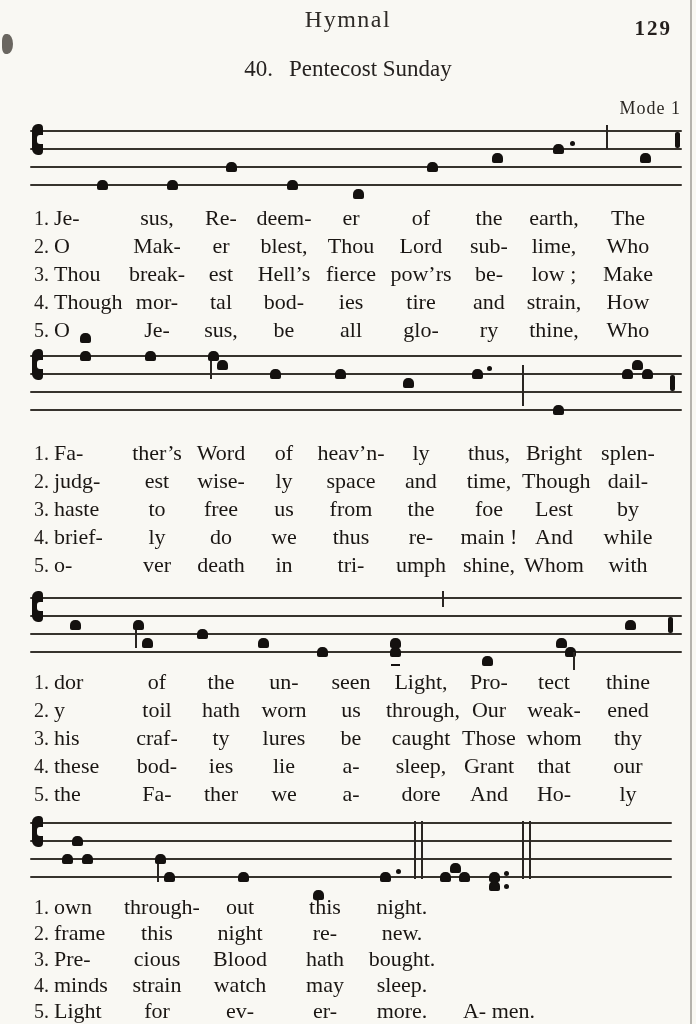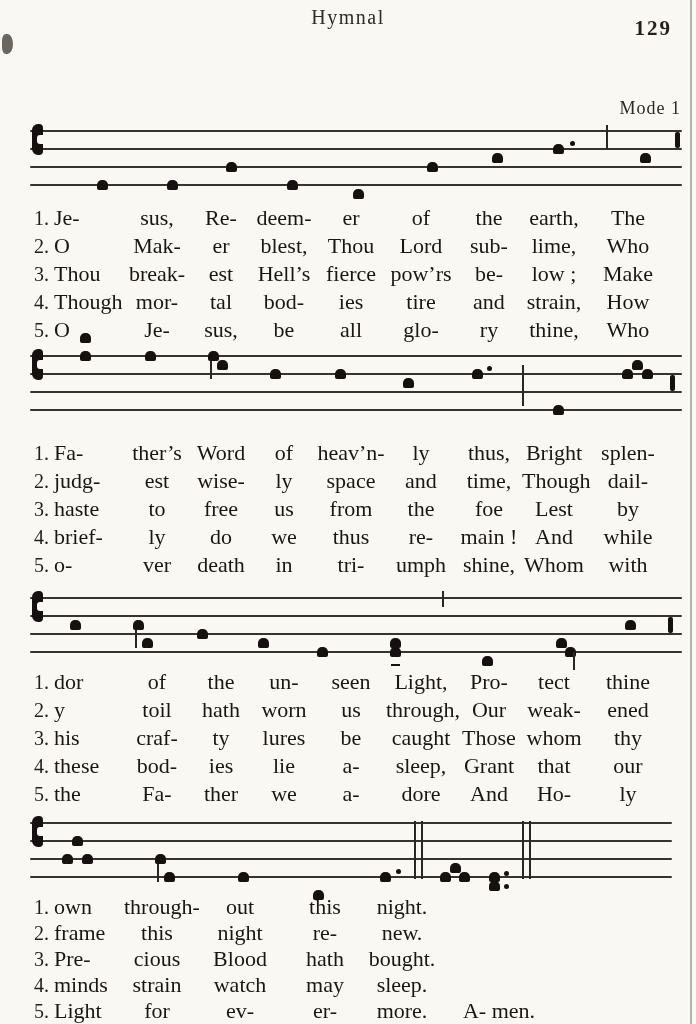--- a/index.html
+++ b/index.html
@@ -2,21 +2,21 @@
 <html style="--paper: #f9f8f3; --ink: #1b1816;"><head>
 <meta charset="utf-8">
 <style>
   :root{ --paper:#f9f8f3; --ink:#1b1816; --staffline:#37332d; }
   html,body{margin:0;padding:0;background:#e9e7e2;}
   .page{position:relative;width:696px;height:1024px;background:var(--paper);
         font-family:"Liberation Serif", serif;color:var(--ink);overflow:hidden;}
   .artifact-right{position:absolute;top:0;bottom:0;left:690px;width:2px;background:rgba(70,66,60,.38);}
   .artifact-left{position:absolute;left:2px;top:34px;width:11px;height:20px;background:#3a362f;
         border-radius:40% 60% 60% 40%;opacity:.75;}
-  .running-head{position:absolute;top:6px;left:0;right:0;text-align:center;font-size:20px;
+  .running-head{position:absolute;top:6px;left:0;right:0;text-align:center;font-size:24px;
         letter-spacing:1.5px;color:#2e2a26;}
   .page-num{position:absolute;top:16px;right:24px;font-size:21px;font-weight:bold;letter-spacing:2px;color:#241f1c;}
   .hymn-title{position:absolute;top:56px;left:0;right:0;text-align:center;font-size:23px;color:#262220;}
   .hymn-title .no{margin-right:16px;}
   .mode{position:absolute;top:98px;right:15px;font-size:18px;letter-spacing:1px;color:#2c2824;}
 
   .staff{position:absolute;height:60px;overflow:visible;}
   .sline{position:absolute;left:0;right:0;height:2px;background:var(--staffline);border-radius:1px;}
   .clef{position:absolute;left:2px;top:-7px;width:11px;height:31px;background:#14110f;
         border-radius:6px 4px 4px 6px;}
@@ -44,20 +44,21 @@
 </head>
 <body>
 
 <div class="page">
   <div class="artifact-left"></div>
   <div class="artifact-right"></div>
 
   <div class="running-head">Hymnal</div>
   <div class="page-num">129</div>
 
+  <div class="hymn-title"><span class="no">40.</span><span>Pentecost Sunday</span></div>
 
   <div class="mode">Mode 1</div>
 
   <div class="staff" style="left: 30px; top: 131px; width: 652px;">
       <div class="sline" style="top: -1px;"></div>
       <div class="sline" style="top: 17px;"></div>
       <div class="sline" style="top: 35px;"></div>
       <div class="sline" style="top: 53px;"></div>
       <div class="clef"></div>
       <div class="neume" style="left: 66.5px; top: 49px;"></div>

